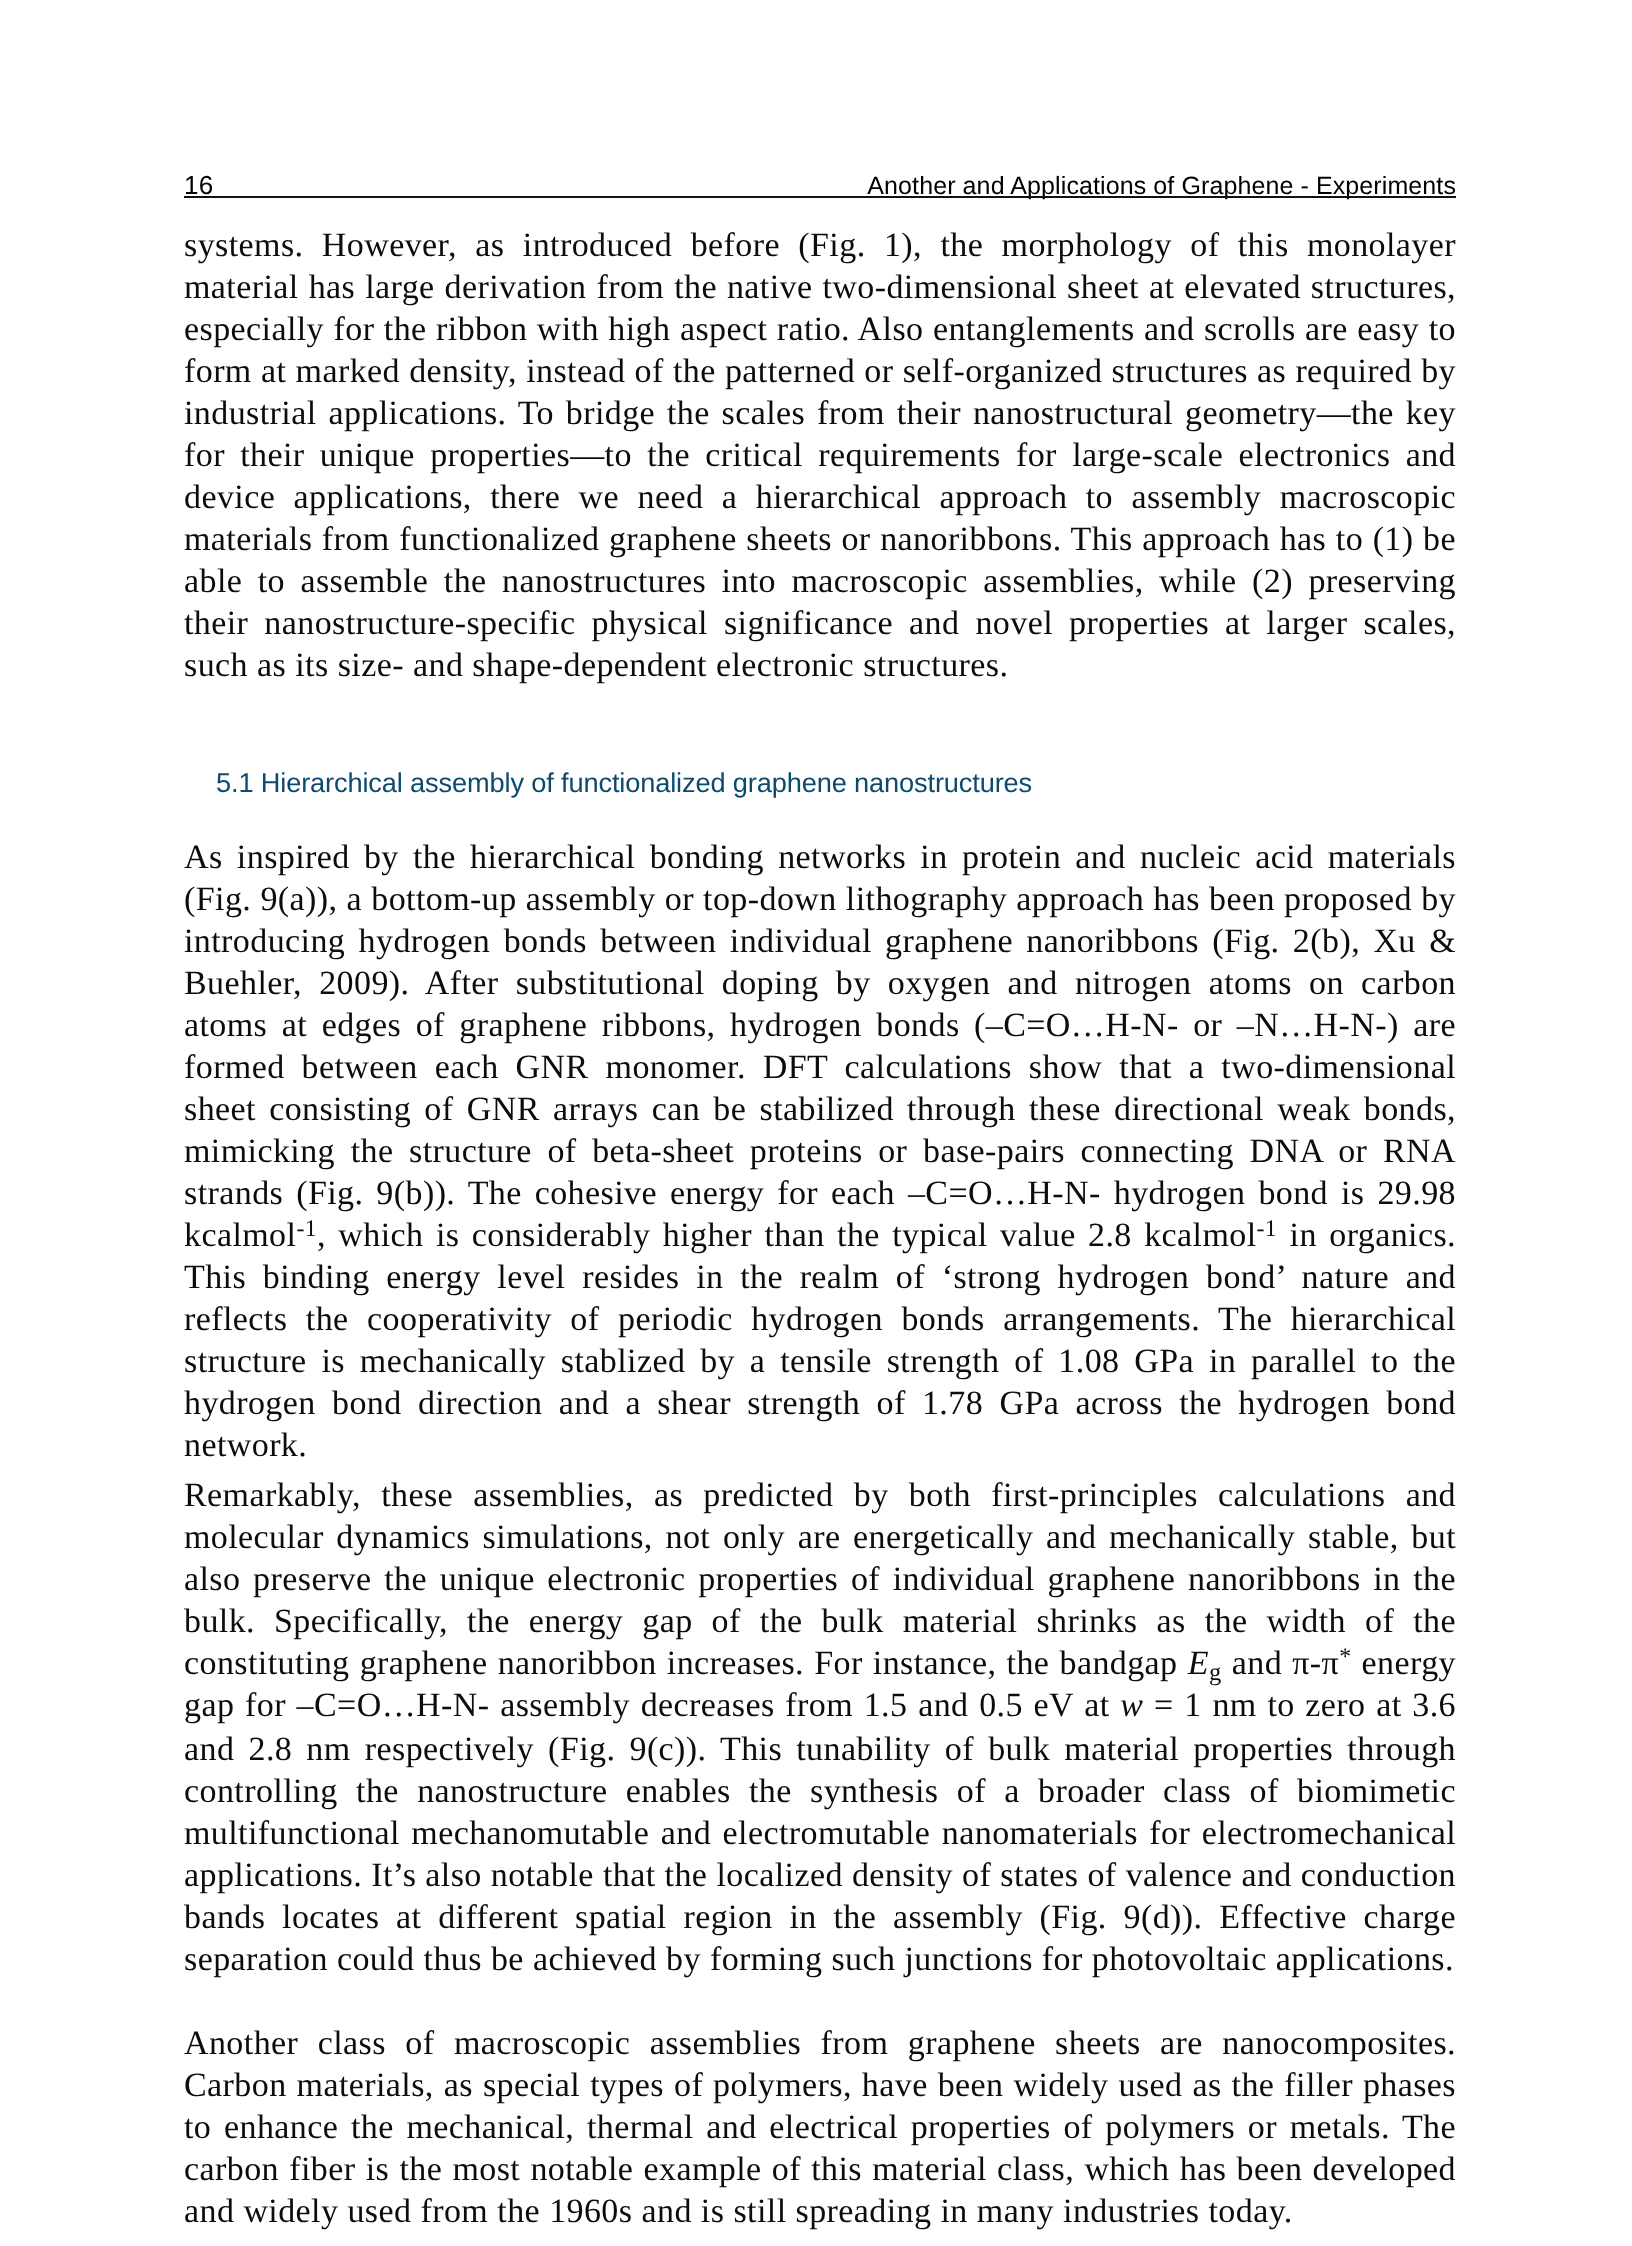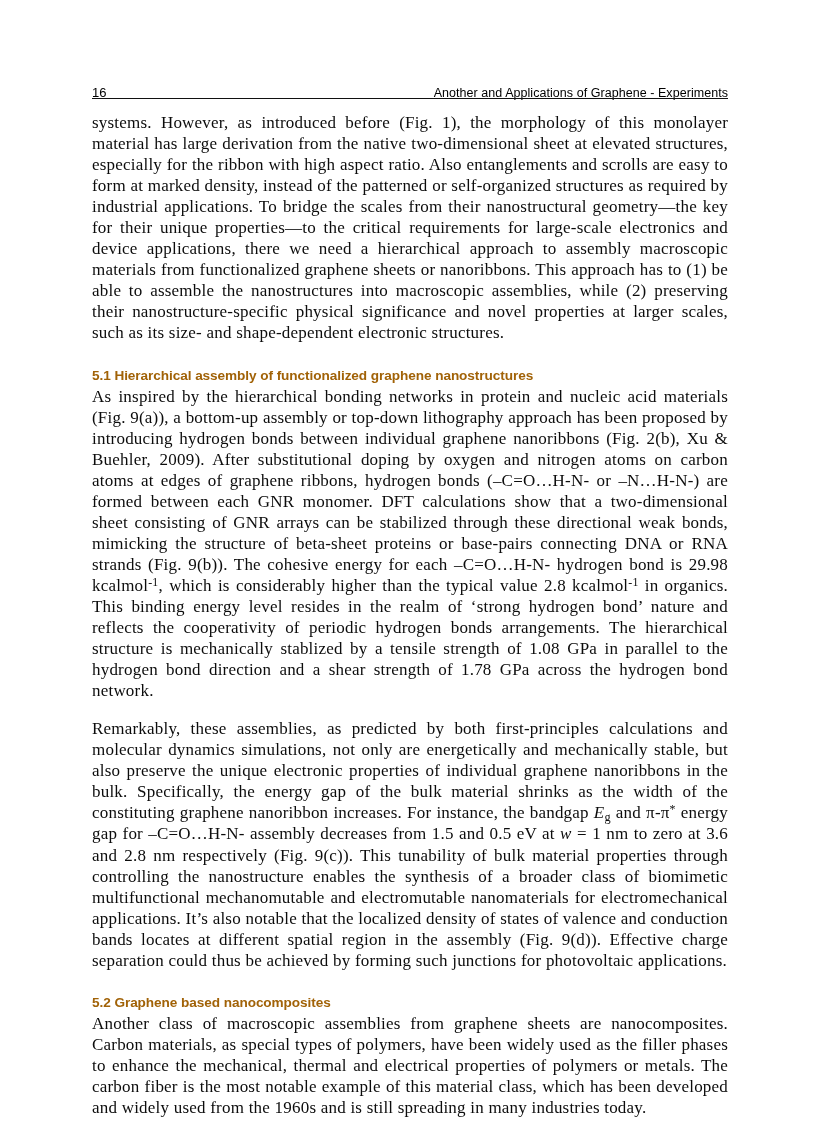--- a/index.html
+++ b/index.html
@@ -73,33 +73,33 @@
     text-align: justify;
     text-justify: inter-word;
     font-family: "Liberation Serif", "DejaVu Serif", serif;
     font-size: 17px;
     line-height: 21.05px;
     letter-spacing: 0.012em;
     word-spacing: 0.005em;
     color: #0c0c0c;
     text-rendering: optimizeLegibility;
   }
-  p.body + p.body { margin-top: 17px; }
+  p.body + p.body { margin-top: 4px; }
 
   .gap-before-heading { height: 21px; }
   .gap-small { height: 21px; }
 
   h3.heading {
-    margin: 0;
+    margin: 16px;
     font-family: "Liberation Sans", "DejaVu Sans", sans-serif;
     font-size: 13.6px;
     line-height: 21px;
-    font-weight: bold;
+    font-weight: normal;
     letter-spacing: -0.005em;
-    color: #a16207;
+    color: #0c4a6e;
   }
 
   
   .ital { font-style: italic; }
   sub  { font-size: 0.72em; line-height: 0; vertical-align: -0.26em; }
   sup  { font-size: 0.7em;  line-height: 0; vertical-align: 0.42em; }
   .nobr { white-space: nowrap; }
 </style>
 </head>
 <body>
@@ -119,18 +119,17 @@
     <div class="gap-before-heading"></div>
 
     <h3 class="heading">5.1 Hierarchical assembly of functionalized graphene nanostructures</h3>
 
     <p class="body"><span>As inspired by the hierarchical bonding networks in protein and nucleic acid materials (Fig. 9(a)), a bottom-up assembly or top-down lithography approach has been proposed by introducing hydrogen bonds between individual graphene nanoribbons (Fig. 2(b), Xu &amp; Buehler, 2009). After substitutional doping by oxygen and nitrogen atoms on carbon atoms at edges of graphene ribbons, hydrogen bonds (–C=O…H-N- or –N…H-N-) are formed between each GNR monomer. DFT calculations show that a two-dimensional sheet consisting of GNR arrays can be stabilized through these directional weak bonds, mimicking the structure of beta-sheet proteins or base-pairs connecting DNA or RNA strands (Fig. 9(b)). The cohesive energy for each –C=O…H-N- hydrogen bond is 29.98 kcalmol</span><sup>-1</sup><span>, which is considerably higher than the typical value 2.8 kcalmol</span><sup>-1</sup><span> in organics. This binding energy level resides in the realm of ‘strong hydrogen bond’ nature and reflects the cooperativity of periodic hydrogen bonds arrangements. The hierarchical structure is mechanically stablized by a tensile strength of 1.08 GPa in parallel to the hydrogen bond direction and a shear strength of 1.78 GPa across the hydrogen bond network.</span></p>
 
     <p class="body"><span>Remarkably, these assemblies, as predicted by both first-principles calculations and molecular dynamics simulations, not only are energetically and mechanically stable, but also preserve the unique electronic properties of individual graphene nanoribbons in the bulk. Specifically, the energy gap of the bulk material shrinks as the width of the constituting graphene nanoribbon increases. For instance, the bandgap </span><span class="nobr"><span class="ital">E</span><sub>g</sub></span><span> and π-π</span><sup>*</sup><span> energy gap for –C=O…H-N- assembly decreases from 1.5 and 0.5 eV at </span><span class="ital">w</span><span> = 1 nm to zero at 3.6 and 2.8 nm respectively (Fig. 9(c)). This tunability of bulk material properties through controlling the nanostructure enables the synthesis of a broader class of biomimetic multifunctional mechanomutable and electromutable nanomaterials for electromechanical applications. It’s also notable that the localized density of states of valence and conduction bands locates at different spatial region in the assembly (Fig. 9(d)). Effective charge separation could thus be achieved by forming such junctions for photovoltaic applications.</span></p>
 
     <div class="gap-small"></div>
 
-    <h3 class="heading">5.2 Graphene based nanocomposites</h3>
 
     <p class="body">Another class of macroscopic assemblies from graphene sheets are nanocomposites. Carbon materials, as special types of polymers, have been widely used as the filler phases to enhance the mechanical, thermal and electrical properties of polymers or metals. The carbon fiber is the most notable example of this material class, which has been developed and widely used from the 1960s and is still spreading in many industries today.</p>
 
   </div>
 </div>
 
 </body></html>

